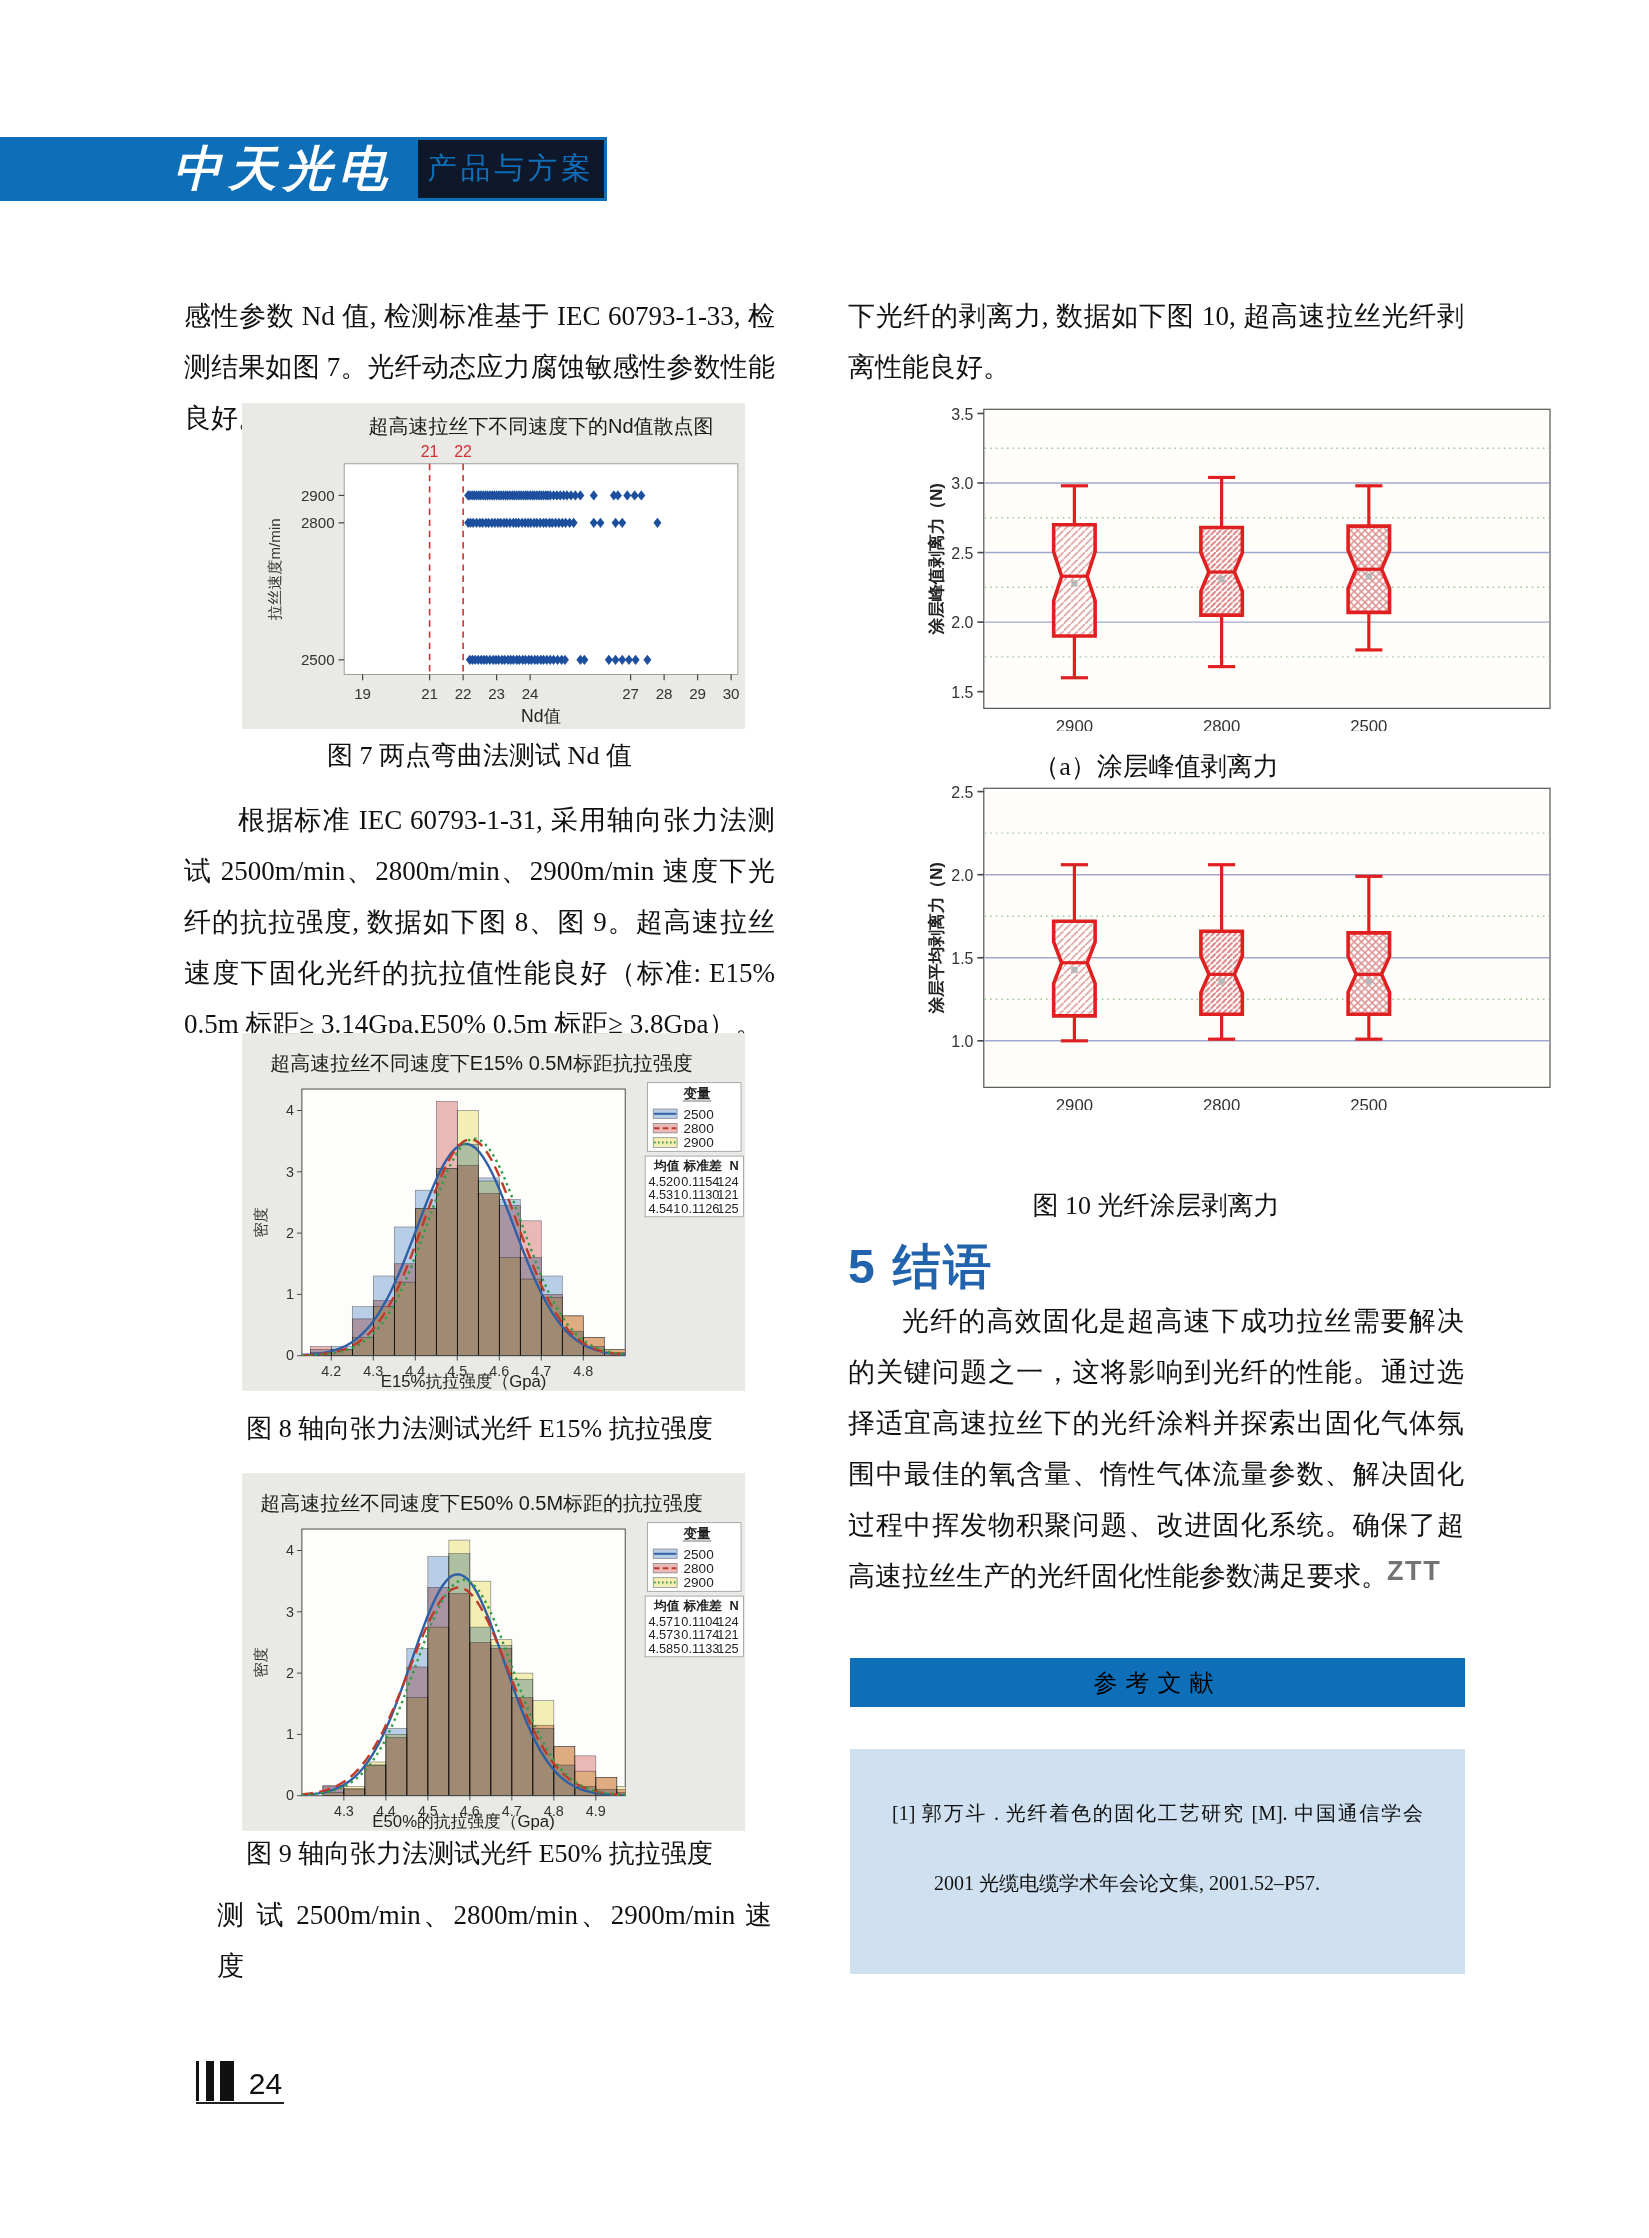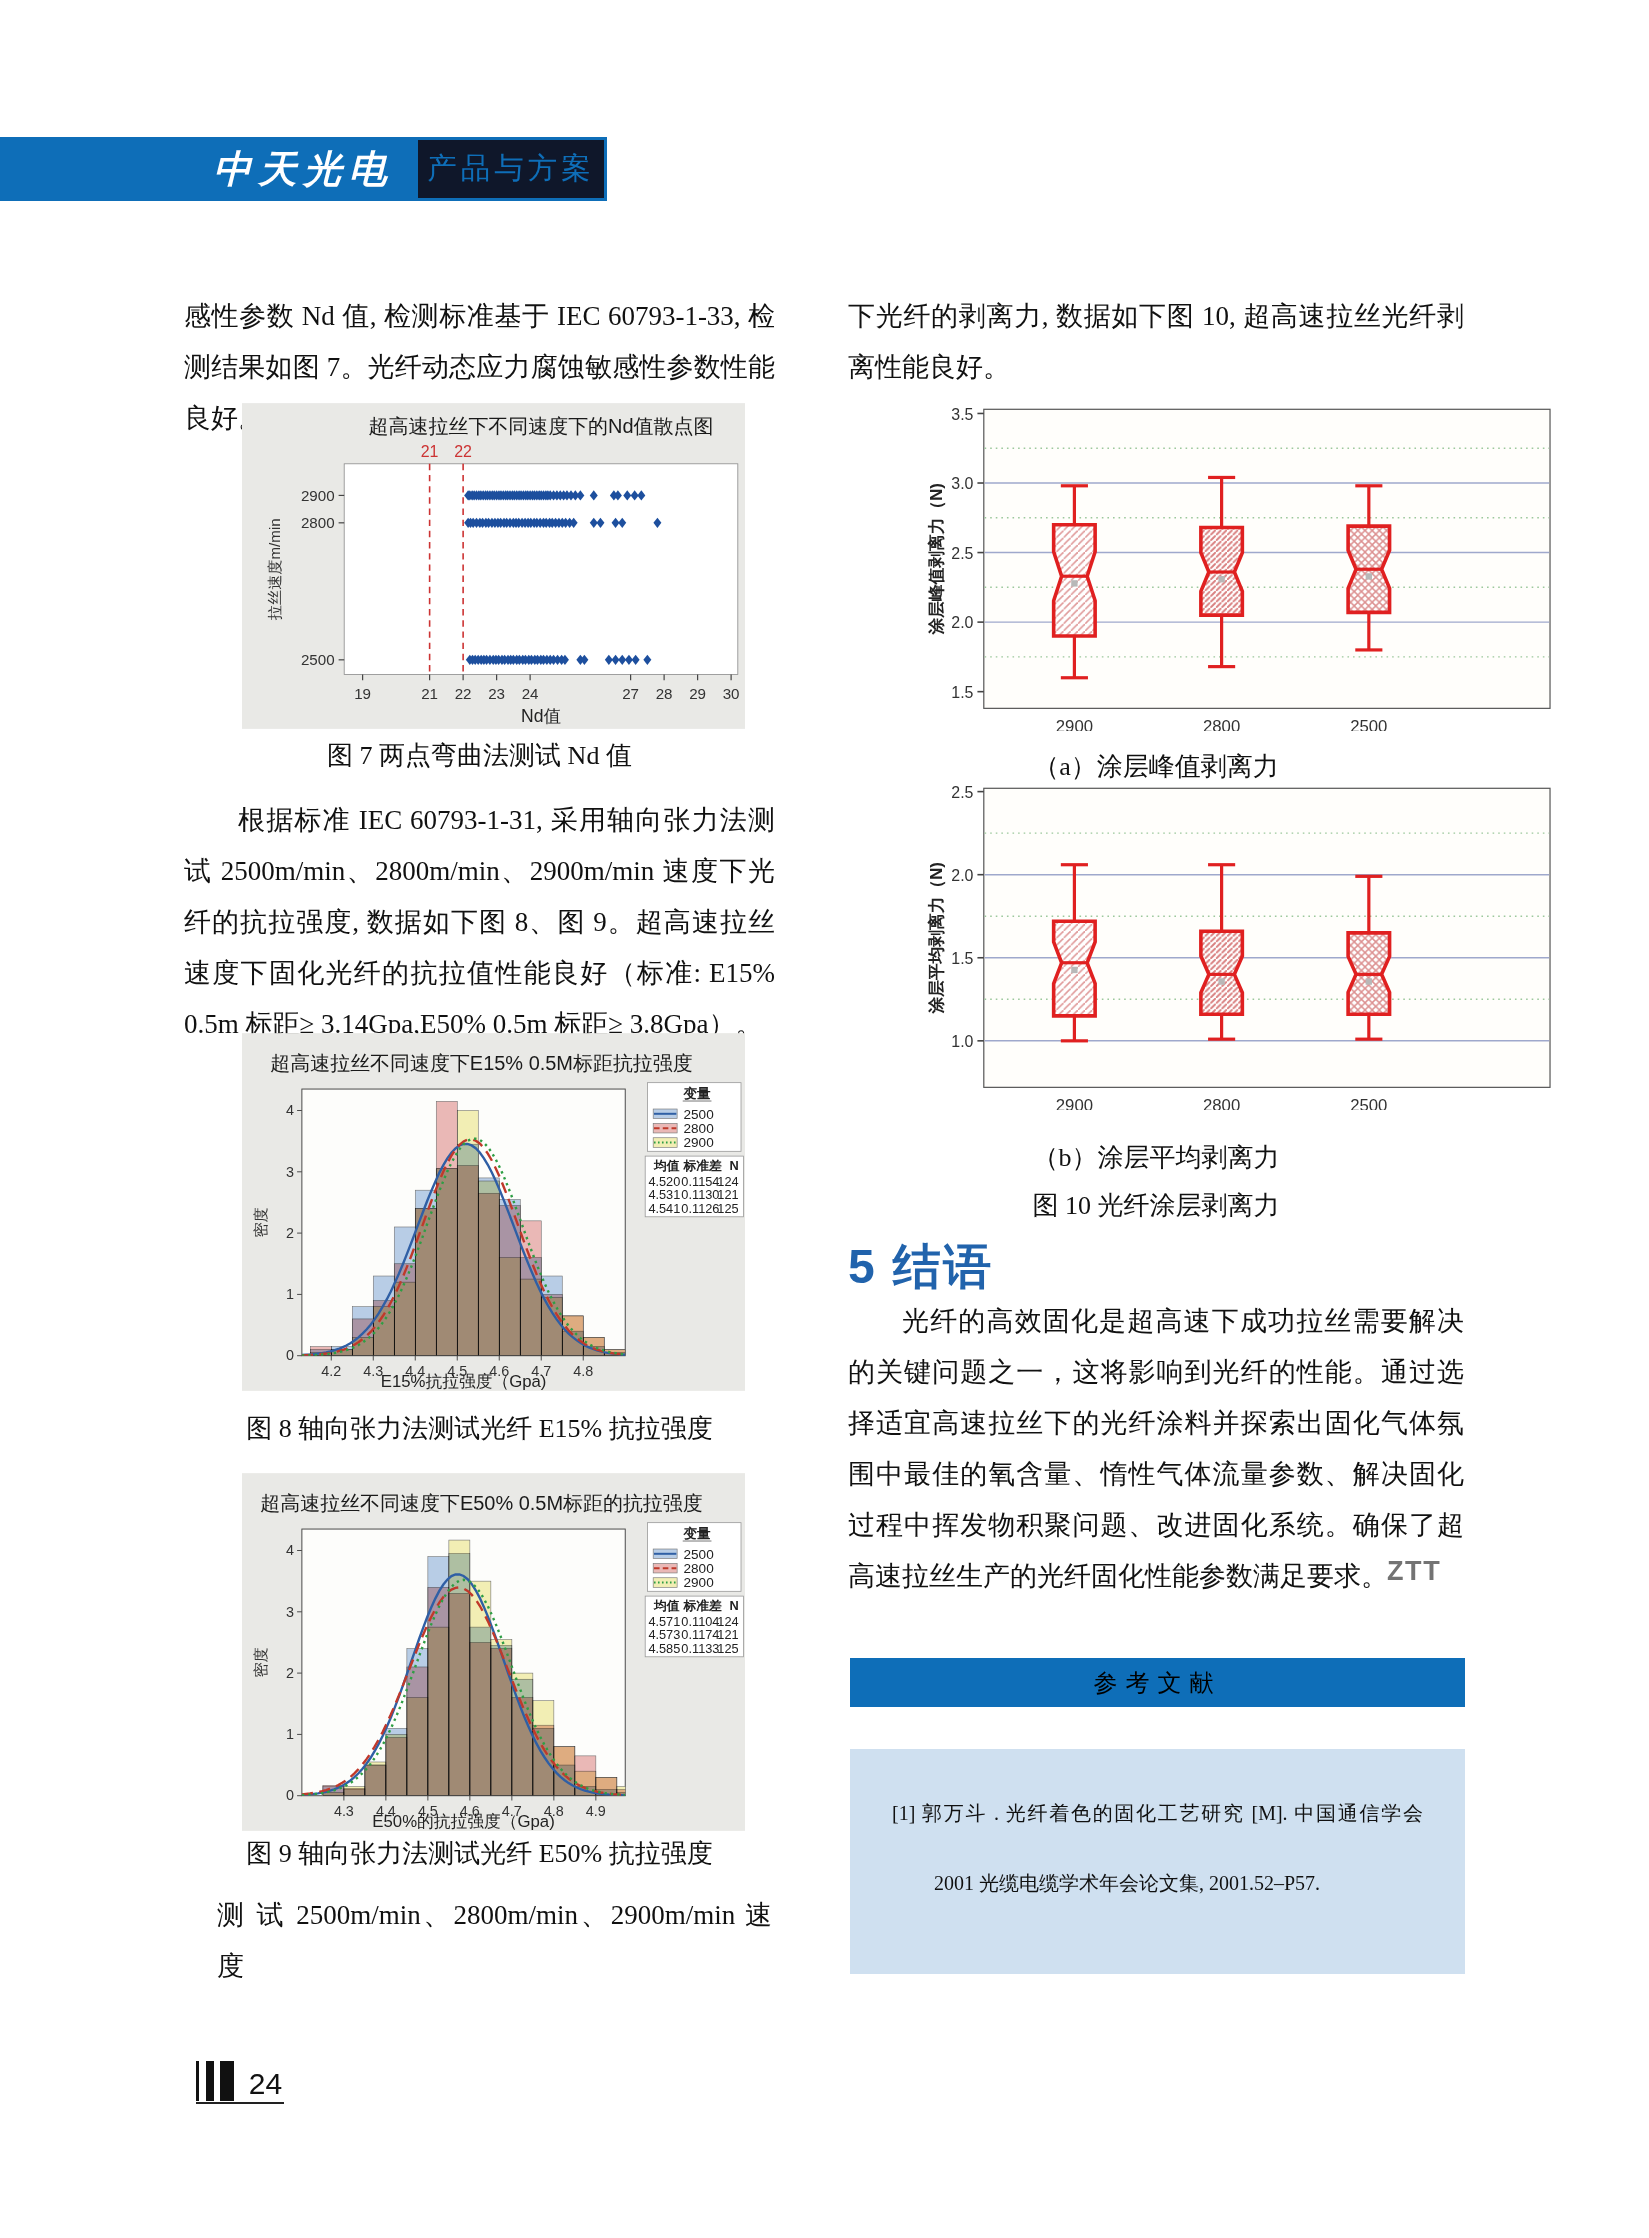--- a/index.html
+++ b/index.html
@@ -1,21 +1,21 @@
 <!DOCTYPE html>
 <html style="font-size:12.8px"><head>
 <meta charset="utf-8">
 <style>
   html,body{margin:0;padding:0;background:#ffffff;}
   #page{position:relative;width:1650px;height:2239px;background:#ffffff;overflow:hidden;
         font-family:"Liberation Serif","DejaVu Serif",serif;color:#111;}
   .abs{position:absolute;}
   
   .hdr-bar{left:0;top:137px;width:415px;height:64px;background:#0e6eb8;display:flex;align-items:center;justify-content:flex-end;padding-right:21px;box-sizing:border-box;}
-  .hdr-logo{color:#ffffff;font-size:38px;font-weight:bold;font-style:italic;letter-spacing:7.2px;font-family:"DejaVu Serif",serif;}
+  .hdr-logo{color:#ffffff;font-size:48px;font-weight:bold;font-style:italic;letter-spacing:7.2px;font-family:"DejaVu Serif",serif;}
   .hdr-tab{left:415px;top:137px;width:192px;height:64px;background:#0f172a;border:3.2px solid #0e6eb8;box-sizing:border-box;display:flex;align-items:center;justify-content:center;color:#0e6eb8;font-size:29.5px;letter-spacing:4px;font-family:"Liberation Sans",sans-serif;}
   
   .para{font-size:27px;line-height:51px;text-align:justify;}
   .ind{text-indent:2em;}
   .caption{font-size:26px;text-align:center;}
   .fig{background:transparent;}
   .sec-title{font-size:48px;font-weight:bold;color:#2163ac;font-family:"Liberation Sans",sans-serif;letter-spacing:2.4px;}
   .ztt{font-size:27px;font-weight:900;color:#737373;letter-spacing:1.6px;font-family:"Liberation Sans",sans-serif;}
   .ref-bar{left:850px;top:1658px;width:615px;height:49px;background:#0e6eb8;display:flex;align-items:center;justify-content:center;}
   .ref-bar span{color:#000000;font-size:24px;font-weight:normal;letter-spacing:8px;}
@@ -572,21 +572,20 @@
         <line x1="562.8" y1="120.41666666666667" x2="562.8" y2="191.25000000000003" stroke="#e02020" stroke-width="4"></line>
         <line x1="562.8" y1="293.3333333333333" x2="562.8" y2="324.5833333333333" stroke="#e02020" stroke-width="4"></line>
         <line x1="545.8" y1="120.41666666666667" x2="579.8" y2="120.41666666666667" stroke="#e02020" stroke-width="4"></line>
         <line x1="545.8" y1="324.5833333333333" x2="579.8" y2="324.5833333333333" stroke="#e02020" stroke-width="4"></line>
         <polygon points="536.8,191.3 588.8,191.3 588.8,220.9 578.8,243.3 588.8,265.8 588.8,293.3 536.8,293.3 536.8,265.8 546.8,243.3 536.8,220.9" fill="url(#fig10b-cross)" stroke="#e02020" stroke-width="4.5" stroke-linejoin="miter"></polygon>
         <line x1="546.8" y1="243.33333333333334" x2="578.8" y2="243.33333333333334" stroke="#e02020" stroke-width="4"></line>
         <rect x="558.8" y="248.33333333333334" width="8" height="8" fill="#b8b8b8"></rect>
         <text x="562.8" y="415" font-size="21" fill="#333" text-anchor="middle" font-weight="normal">2500</text>
       </svg>
   </div>
-  <div class="abs caption" style="left:848px;top:1140px;width:616px;">（b）涂层平均剥离力</div>
   <div class="abs caption" style="left:848px;top:1188px;width:616px;">图 10 光纤涂层剥离力</div>
 
   <div class="abs sec-title" style="left:848px;top:1235px;">
     <span>5</span>
     <span>结语</span>
   </div>
 
   <div class="abs para ind" style="left:848px;top:1296px;width:616px;">光纤的高效固化是超高速下成功拉丝需要解决的关键问题之一，这将影响到光纤的性能。通过选择适宜高速拉丝下的光纤涂料并探索出固化气体氛围中最佳的氧含量、惰性气体流量参数、解决固化过程中挥发物积聚问题、改进固化系统。确保了超高速拉丝生产的光纤固化性能参数满足要求。</div>
 
   <div class="abs ztt" style="left:1387px;top:1556px;">ZTT</div>

